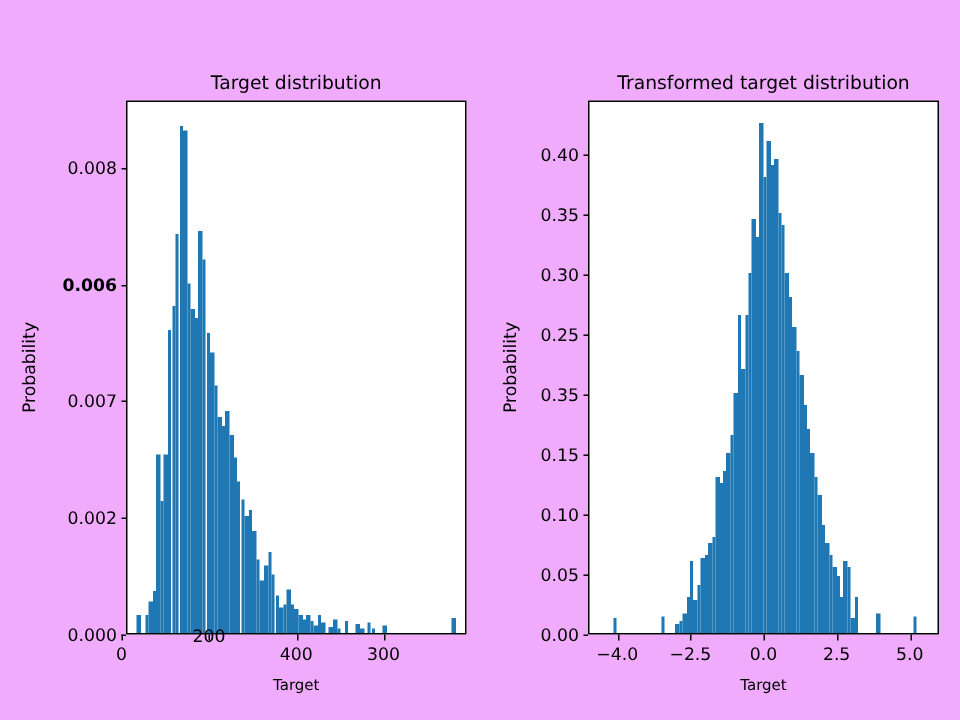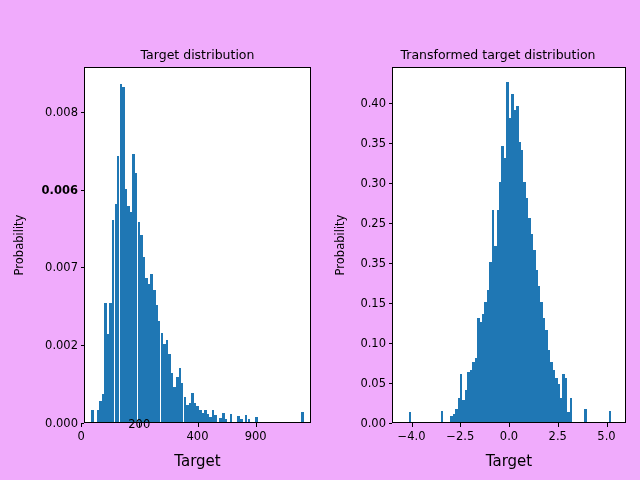--- a/index.html
+++ b/index.html
@@ -67,21 +67,21 @@
   }
   .tick-mark-x {
     position: absolute;
     width: 1.1px;
     height: 3.5px;
     background: #000000;
   }
   .xlabel {
     position: absolute;
     text-align: center;
-    font-size: 15px;
+    font-size: 10px;
     color: #000000;
     white-space: nowrap;
     transform: translateX(-50%);
   }
   .ylabel {
     position: absolute;
     font-size: 11.5px;
     color: #000000;
     white-space: nowrap;
     transform-origin: 50% 50%;
@@ -170,28 +170,28 @@
         <div class="ytick-label" style="left: 36px; width: 42px; top: 111.743px;">0.008</div>
       </div>
     <div id="xticks-left">
         <div class="tick-mark-x" style="left: 81.0897px; top: 423px;"></div>
         <div class="xtick-label" style="left: 81.0897px; top: 429px;">0</div>
         <div class="tick-mark-x" style="left: 139.295px; top: 423px;"></div>
         <div class="xtick-label" style="left: 139.295px; top: 417px;">200</div>
         <div class="tick-mark-x" style="left: 197.5px; top: 423px;"></div>
         <div class="xtick-label" style="left: 197.5px; top: 429px;">400</div>
         <div class="tick-mark-x" style="left: 255.705px; top: 423px;"></div>
-        <div class="xtick-label" style="left: 255.705px; top: 429px;">900</div>
+        <div class="xtick-label" style="left: 255.705px; top: 429px;">300</div>
       </div>
     <div class="xlabel" style="left:197.5px; top:452px;">Target</div>
     <div class="ylabel" style="left:19px; top:245px;">Probability</div>
   </div>
 
   <div>
-    <div class="plot-title" style="left:381px; width:234px; top:47px;">Transformed target distribution</div>
+    <div class="plot-title" style="left:392px; width:234px; top:47px;">Transformed target distribution</div>
     <div class="axes" id="axes-right" style="left:392px; top:67px; width:234px; height:356px;">
       <div class="bars" id="bars-right">
           <div class="bar" style="left: 15.8437px; width: 2.4375px; height: 9.6px; background: rgb(31, 119, 180);"></div>
           <div class="bar" style="left: 47.5312px; width: 2.4375px; height: 11.2px; background: rgb(31, 119, 180);"></div>
           <div class="bar" style="left: 57.2812px; width: 2.4375px; height: 6.4px; background: rgb(31, 119, 180);"></div>
           <div class="bar" style="left: 59.7187px; width: 2.4375px; height: 8px; background: rgb(31, 119, 180);"></div>
           <div class="bar" style="left: 62.1562px; width: 2.4375px; height: 12.8px; background: rgb(31, 119, 180);"></div>
           <div class="bar" style="left: 64.5938px; width: 2.4375px; height: 24px; background: rgb(31, 119, 180);"></div>
           <div class="bar" style="left: 67.0312px; width: 2.4375px; height: 48px; background: rgb(31, 119, 180);"></div>
           <div class="bar" style="left: 69.4688px; width: 2.4375px; height: 22.4px; background: rgb(31, 119, 180);"></div>

